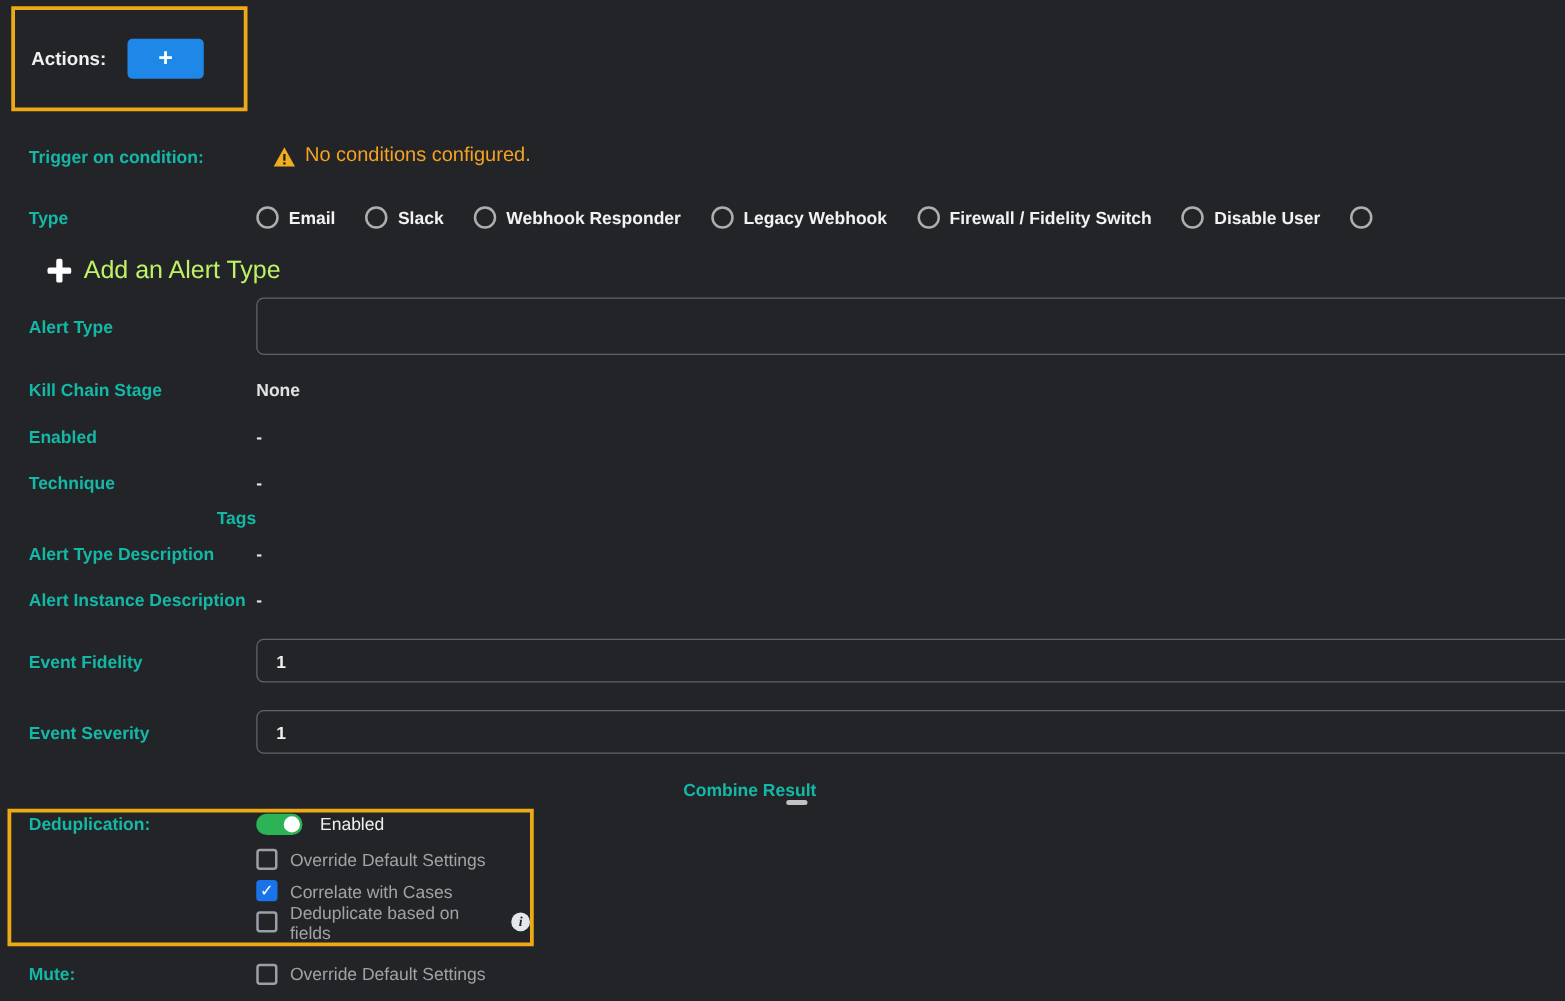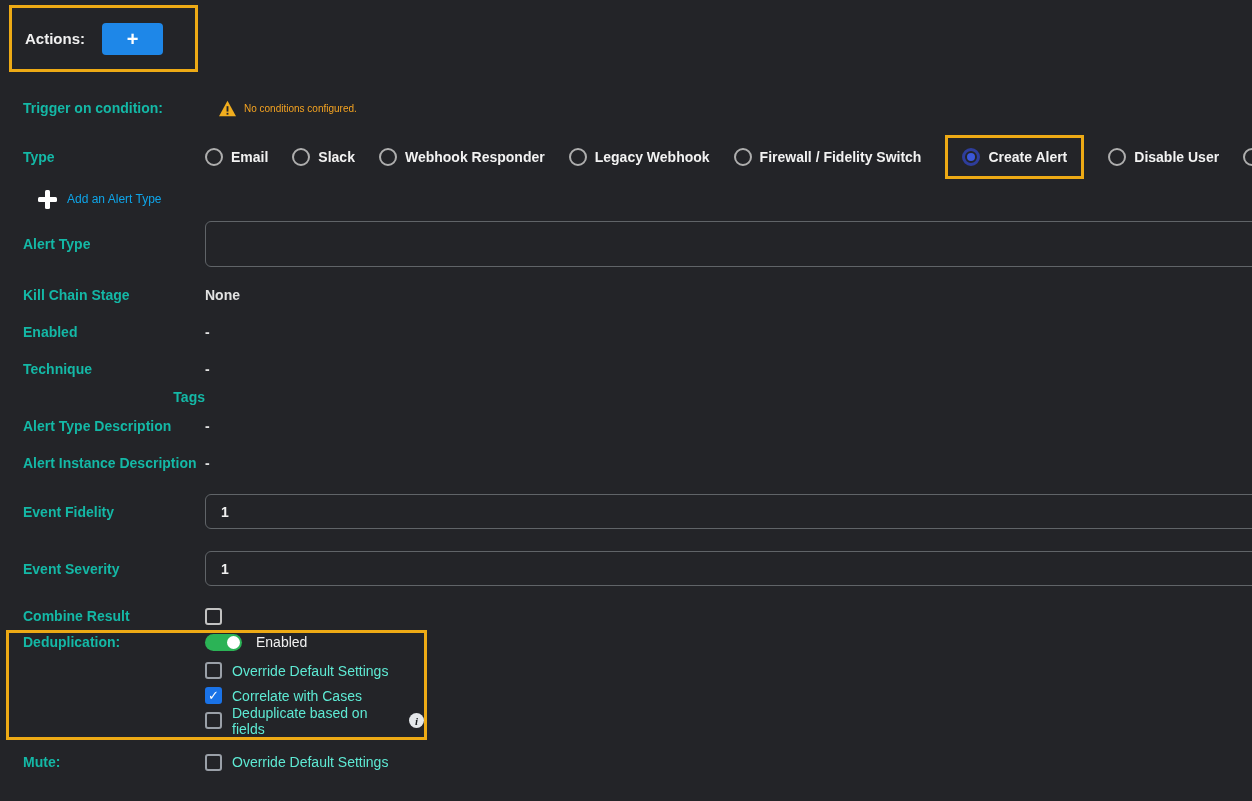--- a/index.html
+++ b/index.html
@@ -16,37 +16,37 @@
     font-size:14px; font-weight:bold; color:#14b8a6;
   }
   .fvalue { font-size:14px; font-weight:bold; color:#e2e2e2; }
 
   
   .actions-box {
     display:inline-flex; align-items:center; gap:17px;
     margin-left:9px;
     border:3px solid #edaa15;
     padding:14px 32px 14px 13px;
-    height:67px;
+    height:84px;
   }
   .actions-label { font-size:15px; font-weight:bold; color:#f0f0f0; }
   .btn-add {
     width:61px; height:32px;
     background:#1e87e8; border:none; border-radius:4px;
     color:#ffffff; font-size:20px; font-weight:bold;
     display:flex; align-items:center; justify-content:center;
     cursor:pointer; line-height:1;
   }
   .mb-actions { margin-bottom:26px; }
 
   
   .trigger-row { height:20px; margin-bottom:16px; }
   .warn-wrap { display:flex; align-items:center; gap:7px; margin-left:13px; }
   .warn-tri { width:19px; height:17px; display:inline-block; }
-  .warn-text { color:#f4a321; font-size:10px; }
+  .warn-text { color:#f4a321; font-size:16px; }
 
   
   .type-row { height:45px; margin-bottom:7px; }
   .radio-group { display:flex; align-items:center; gap:24px; flex:1; }
   .radio-item { display:inline-flex; align-items:center; gap:8px; cursor:pointer; white-space:nowrap; }
   .radio {
     width:18px; height:18px; min-width:18px; border-radius:50%;
     border:2px solid #aeaeae; display:inline-flex; align-items:center; justify-content:center;
     background:transparent;
   }
@@ -60,52 +60,52 @@
   }
 
   
   .add-row { height:26px; margin-bottom:9px; padding-left:38px; display:flex; align-items:center; gap:10px; cursor:pointer; }
   .plus-icon { position:relative; width:19px; height:19px; display:inline-block; }
   .plus-icon::before, .plus-icon::after {
     content:""; position:absolute; background:#ffffff; border-radius:1.5px;
   }
   .plus-icon::before { left:7px; top:0; width:5px; height:19px; }
   .plus-icon::after  { left:0; top:7px; width:19px; height:5px; }
-  .add-label { font-size:12px; color:#0ea5e9; }
+  .add-label { font-size:20px; color:#bef264; }
 
   
   .input-row { margin-bottom:19px; }
   .text-input {
     flex:1; margin-right:-8px;
     background:transparent; border:1px solid #606468; border-radius:6px;
     color:#f0f0f0; font-size:14px; font-weight:bold;
     padding:0 15px; outline:none;
     font-family:"Liberation Sans","DejaVu Sans",sans-serif;
   }
   .h46 { height:46px; }
   .h35 { height:35px; }
 
   
   .static-row { height:18px; }
   .mb19 { margin-bottom:19px; } .mb10 { margin-bottom:10px; }
   .mb11 { margin-bottom:11px;text-align:right; } .mb22 { margin-bottom:22px; }
-  .mb21 { margin-bottom:21px; } .mb5 { margin-bottom:5px; }
+  .mb21 { margin-bottom:21px; } .mb5 { margin-bottom:5px;flex-direction:column; }
 
   
   .checkbox {
     width:17px; height:17px; min-width:17px; border-radius:3px;
     border:2px solid #9aa0a8; background:transparent;
     display:inline-flex; align-items:center; justify-content:center; cursor:pointer;
   }
   .checkbox.light { border-color:#c2c2c2; }
   .checkbox.checked { background:#1a73e8; border-color:#1a73e8; }
   .checkbox.checked::after {
     content:"\2713"; color:#ffffff; font-size:13px; font-weight:bold; line-height:1;
   }
-  .cb-label { font-size:14px; color:#5eead4; margin-left:10px; }
+  .cb-label { font-size:14px; color:#a3a3a3; margin-left:10px; }
 
   
   .dedup-box {
     margin-left:6px; width:421px;
     border:3px solid #edaa15;
     padding:0 0 8px 14px;
     display:flex; margin-bottom:13px;
   }
   .dedup-controls { display:flex; flex-direction:column; }
   .toggle-row { display:flex; align-items:center; height:18px; margin-bottom:11px; }
@@ -169,26 +169,20 @@
       <span class="radio-label">Webhook Responder</span>
     </label>
     <label class="radio-item">
       <span class="radio"></span>
       <span class="radio-label">Legacy Webhook</span>
     </label>
     <label class="radio-item">
       <span class="radio"></span>
       <span class="radio-label">Firewall / Fidelity Switch</span>
     </label>
-    <span class="hl-inline">
-      <label class="radio-item">
-        <span class="radio selected"></span>
-        <span class="radio-label">Create Alert</span>
-      </label>
-    </span>
     <label class="radio-item">
       <span class="radio"></span>
       <span class="radio-label">Disable User</span>
     </label>
     <label class="radio-item">
       <span class="radio"></span>
 
     </label>
   </div>
 </div>

